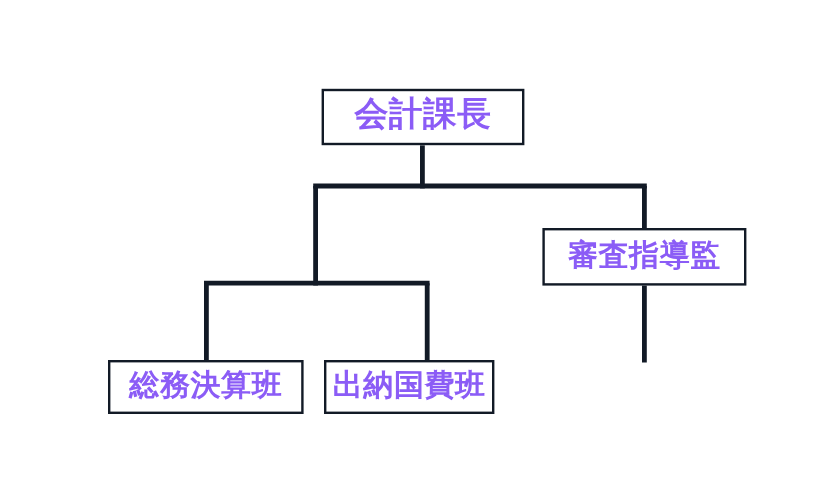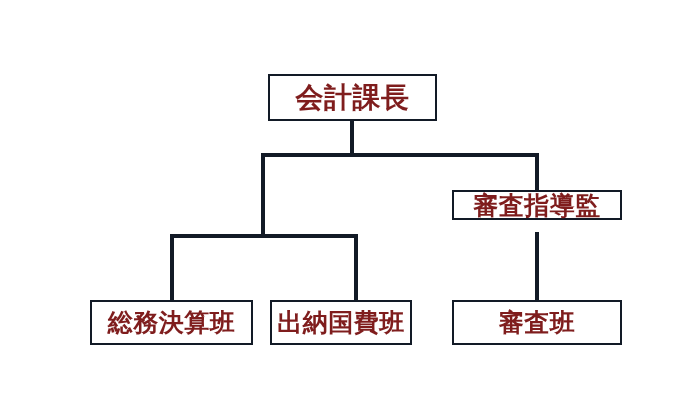--- a/index.html
+++ b/index.html
@@ -33,41 +33,41 @@
     position: absolute;
     box-sizing: border-box;
     background: #ffffff;
     border: 2px solid #121a26;
     display: flex;
     align-items: center;
     justify-content: center;
     z-index: 3;
   }
   .node-label {
-    font-family: Liberation Serif, serif;
+    font-family: Liberation Mono, monospace;
     font-weight: bold;
-    color: #7f1d1d;
+    color: #8b5cf6;
     white-space: nowrap;
     letter-spacing: 0.5px;
     line-height: 1;
   }
   
   #node-chief {
     left: 268px;
     top: 74px;
     width: 169px;
     height: 47px;
   }
   #node-chief .node-label { font-size: 28px; }
   
   #node-inspector {
     left: 452px;
     top: 190px;
     width: 170px;
-    height: 30px;
+    height: 48px;
   }
   #node-inspector .node-label { font-size: 25px; }
   
   #node-general-affairs {
     left: 90px;
     top: 300px;
     width: 163px;
     height: 45px;
   }
   #node-disbursement {
@@ -121,17 +121,14 @@
   </div>
 
   <div class="node-box" id="node-general-affairs">
     <span class="node-label">総務決算班</span>
   </div>
 
   <div class="node-box" id="node-disbursement">
     <span class="node-label">出納国費班</span>
   </div>
 
-  <div class="node-box" id="node-examination-team">
-    <span class="node-label">審査班</span>
-  </div>
 
 </div>
 
 </body></html>

